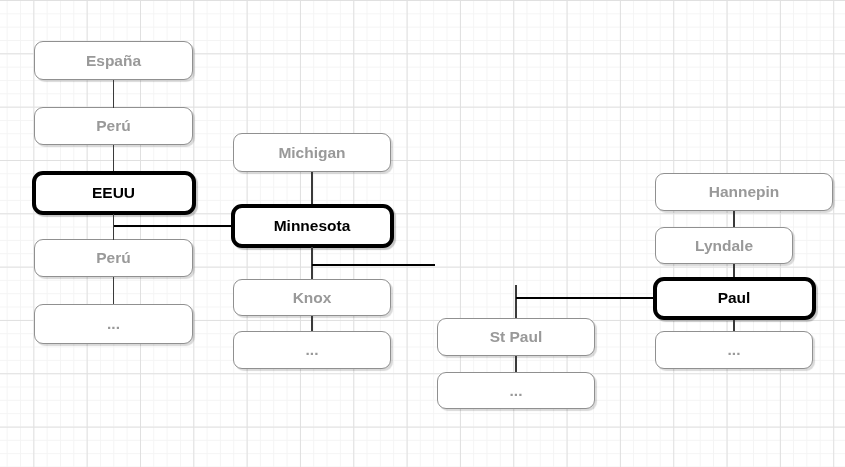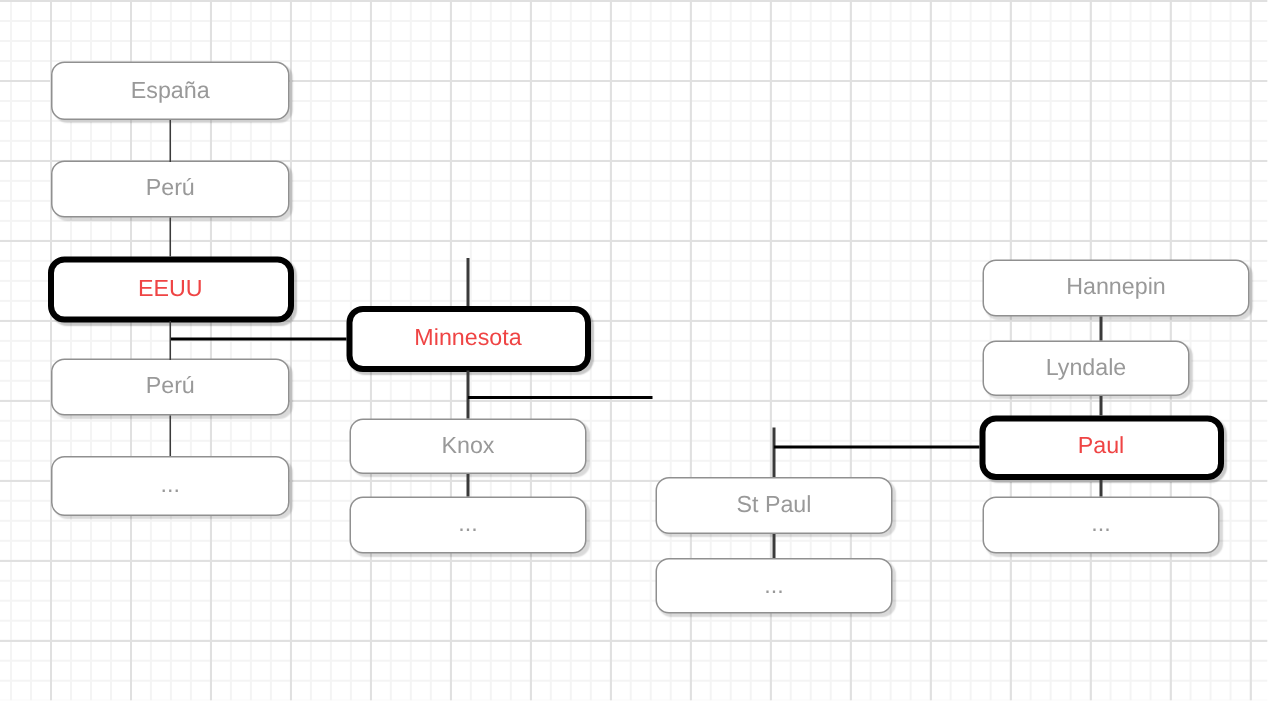--- a/index.html
+++ b/index.html
@@ -39,25 +39,26 @@
     border: 1.4px solid #909090;
     border-radius: 9px;
     box-shadow: 2px 2px 1px rgba(0, 0, 0, 0.15);
     display: flex;
     align-items: center;
     justify-content: center;
     font-size: 15.5px;
     color: #999999;
     white-space: nowrap;
     cursor: default;
+    font-weight: bold;
   }
   .node.hl {
     border: 4px solid #000000;
     border-radius: 11px;
-    color: #ef4444;
+    color: #000000;
     box-shadow: 2px 2px 1px rgba(0, 0, 0, 0.22);
   }
   .vline {
     position: absolute;
     width: 1.4px;
     background: #3a3a3a;
   }
   .hline {
     position: absolute;
     height: 2px;
@@ -68,20 +69,21 @@
 <body>
 
 <div class="canvas">
 
   <div class="node" style="left:34px; top:41px; width:159px; height:39px">España</div>
   <div class="node" style="left:34px; top:107px; width:159px; height:38px">Perú</div>
   <div class="node hl" style="left:31.5px; top:170.5px; width:164px; height:44px">EEUU</div>
   <div class="node" style="left:34px; top:239px; width:159px; height:38px">Perú</div>
   <div class="node" style="left:34px; top:304px; width:159px; height:40px">...</div>
 
+  <div class="node" style="left:233px; top:133px; width:158px; height:39px">Michigan</div>
   <div class="node hl" style="left:230.5px; top:203.5px; width:163px; height:44px">Minnesota</div>
   <div class="node" style="left:233px; top:279px; width:158px; height:37px">Knox</div>
   <div class="node" style="left:233px; top:331px; width:158px; height:38px">...</div>
 
   <div class="node" style="left:437px; top:318px; width:158px; height:38px">St Paul</div>
   <div class="node" style="left:437px; top:372px; width:158px; height:37px">...</div>
 
   <div class="node" style="left:655px; top:173px; width:178px; height:38px">Hannepin</div>
   <div class="node" style="left:655px; top:227px; width:138px; height:37px">Lyndale</div>
   <div class="node hl" style="left:652.5px; top:276.5px; width:163px; height:43px">Paul</div>

